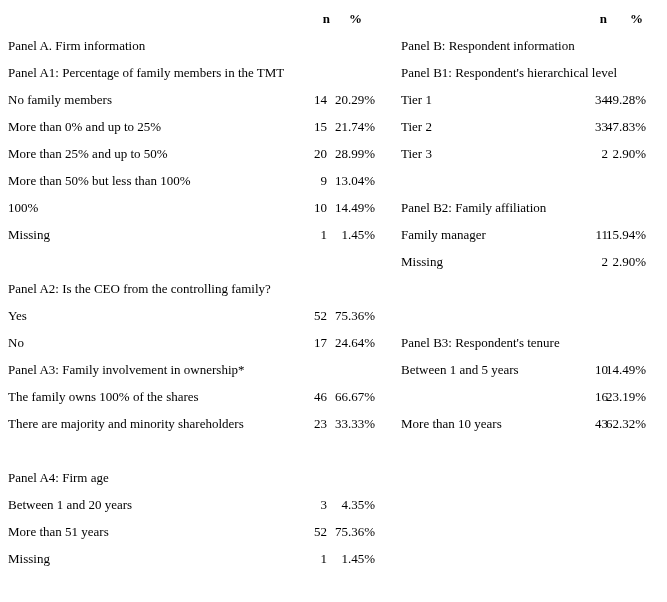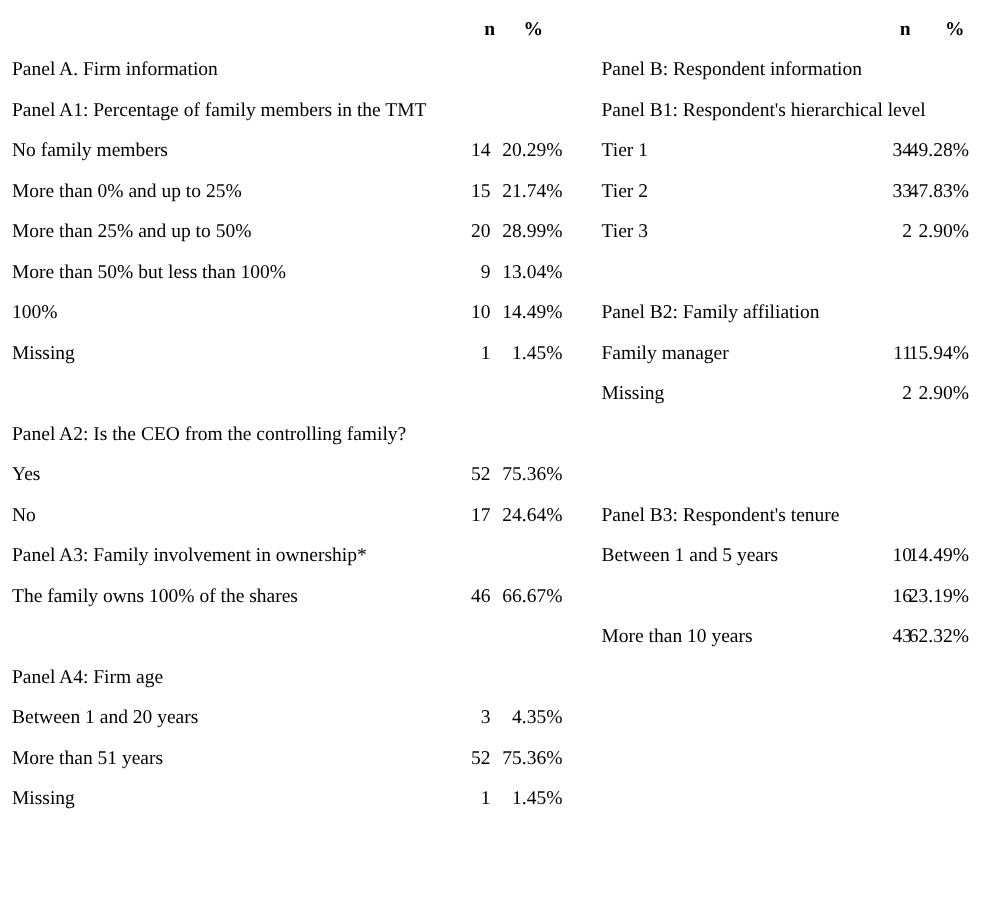--- a/index.html
+++ b/index.html
@@ -115,20 +115,25 @@
   </div>
 
   <div class="row">
     <span class="label">Panel A3: Family involvement in ownership*</span>
   </div>
   <div class="row">
     <span class="label">The family owns 100% of the shares</span>
     <span class="n">46</span>
     <span class="pct">66.67%</span>
   </div>
+  <div class="row">
+    <span class="label">There are majority and minority shareholders</span>
+    <span class="n">23</span>
+    <span class="pct">33.33%</span>
+  </div>
   <div class="blank"></div>
 
   <div class="row">
     <span class="label">Panel A4: Firm age</span>
   </div>
   <div class="row">
     <span class="label">Between 1 and 20 years</span>
     <span class="n">3</span>
     <span class="pct">4.35%</span>
   </div>

